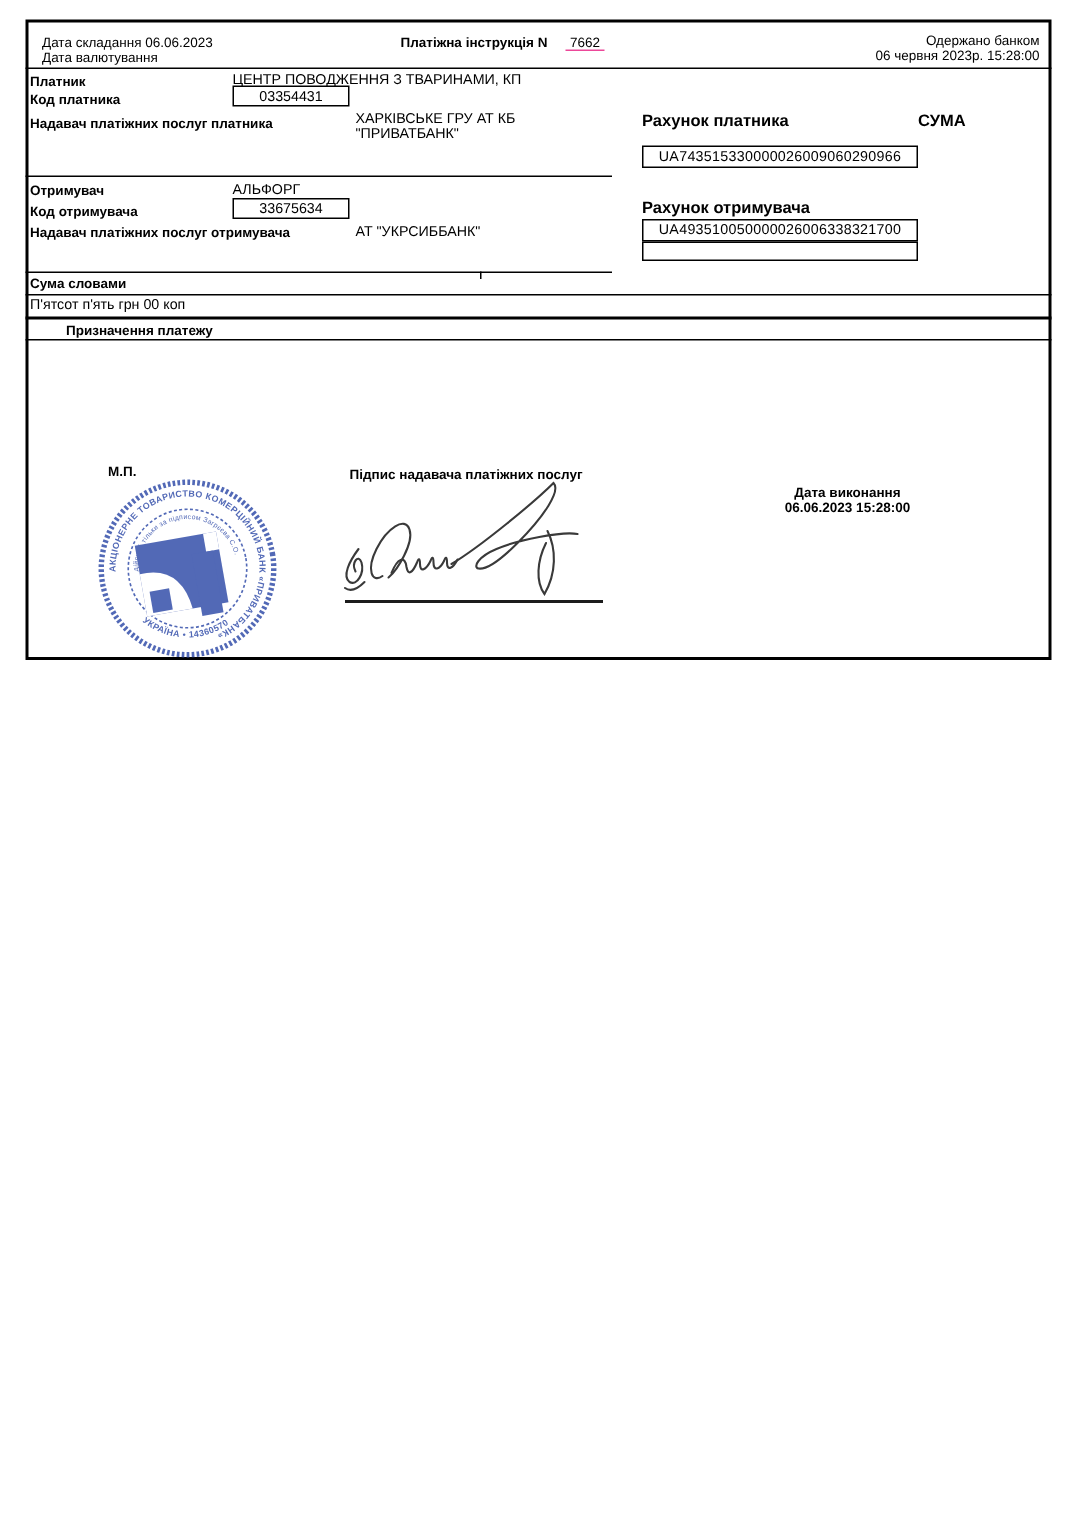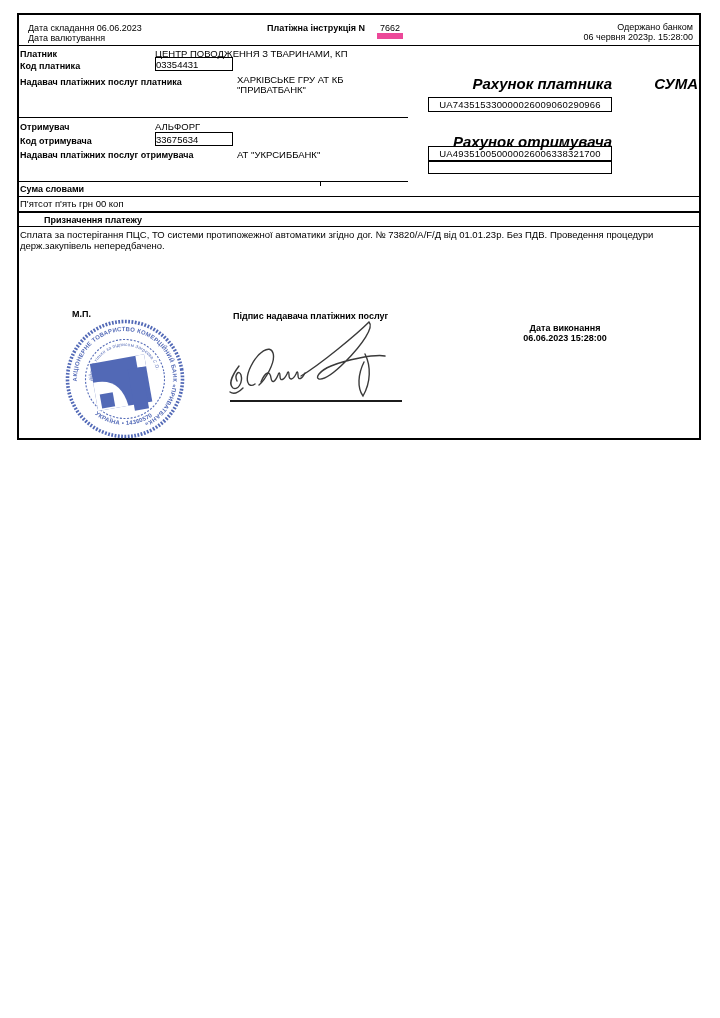--- a/index.html
+++ b/index.html
@@ -9,25 +9,25 @@
   }
   .abs { position:absolute; }
   .lbl { position:absolute; font-weight:bold; font-size:9px; line-height:10px; white-space:nowrap; }
   .val { position:absolute; font-size:9.5px; line-height:10px; white-space:nowrap; }
   .v9  { position:absolute; font-size:9px;  line-height:10px; white-space:nowrap; }
   .hline { position:absolute; background:#000; height:1px; }
   .vline { position:absolute; background:#000; width:1px; }
   .doc-border { position:absolute; left:17px; top:13px; width:684px; height:427px;
     border:2px solid #000; box-sizing:border-box; }
   .cbox { position:absolute; border:1.2px solid #000; box-sizing:border-box;
-    display:flex; align-items:center; justify-content:flex-start; font-size:9.5px; }
+    display:flex; align-items:center; justify-content:center; font-size:9.5px; }
   .abox { position:absolute; border:1.5px solid #000; box-sizing:border-box;
     display:flex; align-items:center; justify-content:center; font-size:9.5px; letter-spacing:0.2px; }
-  .hdr-c { position:absolute; font-weight:bold; font-size:15px; text-align:right;font-style:italic; }
-  .num-underline { border-bottom:6px solid #ec4899; padding:0 3px; }
+  .hdr-c { position:absolute; font-weight:bold; font-size:11px; text-align:left; }
+  .num-underline { border-bottom:1px solid #ec4899; padding:0 3px; }
   .right-block { position:absolute; text-align:right; font-size:9px; line-height:9.5px; }
   .exec-block { position:absolute; text-align:center; font-weight:bold; font-size:9px; line-height:9.5px; }
   .purpose { position:absolute; font-size:9.5px; line-height:11px; }
   .bankline { position:absolute; font-size:9.5px; line-height:10px; white-space:nowrap; }
 </style>
 </head>
 <body>
 
 <div class="page">
 
@@ -92,21 +92,20 @@
   <div class="vline" style="left:320px; top:181px; height:5px;"></div>
 
   <div class="lbl" style="left:20px; top:183.5px;">Сума словами</div>
   <div class="hline" style="left:17px; top:195.5px; width:684px;"></div>
   <div class="val" style="left:20px; top:198.5px;">П'ятсот п'ять грн 00 коп</div>
 
   <div class="hline" style="left:17px; top:210.5px; width:684px; height:2px;"></div>
 
   <div class="lbl" style="left:20px; top:214.5px;padding-left:24px;">Призначення платежу</div>
   <div class="hline" style="left:17px; top:225.5px; width:684px;"></div>
-  <div class="purpose" style="left:20px; top:228.5px; width:662px;">Сплата за постерігання ПЦС, ТО системи протипожежної автоматики згідно дог. № 73820/A/F/Д від 01.01.23р. Без ПДВ. Проведення процедури держ.закупівель непередбачено.</div>
 
   <div class="lbl" style="left:72px; top:309px;">М.П.</div>
   <div class="lbl" style="left:233px; top:311px;">Підпис надавача платіжних послуг</div>
   <div class="exec-block" style="left:495px; top:324px; width:140px;">
     <div>Дата виконання</div>
     <div>06.06.2023 15:28:00</div>
   </div>
 
   <svg class="abs" style="left:225px; top:318px;" width="190" height="86" viewBox="0 0 190 86">
     <g fill="none" stroke="#3a3a3a" stroke-width="1.4" stroke-linecap="round">

